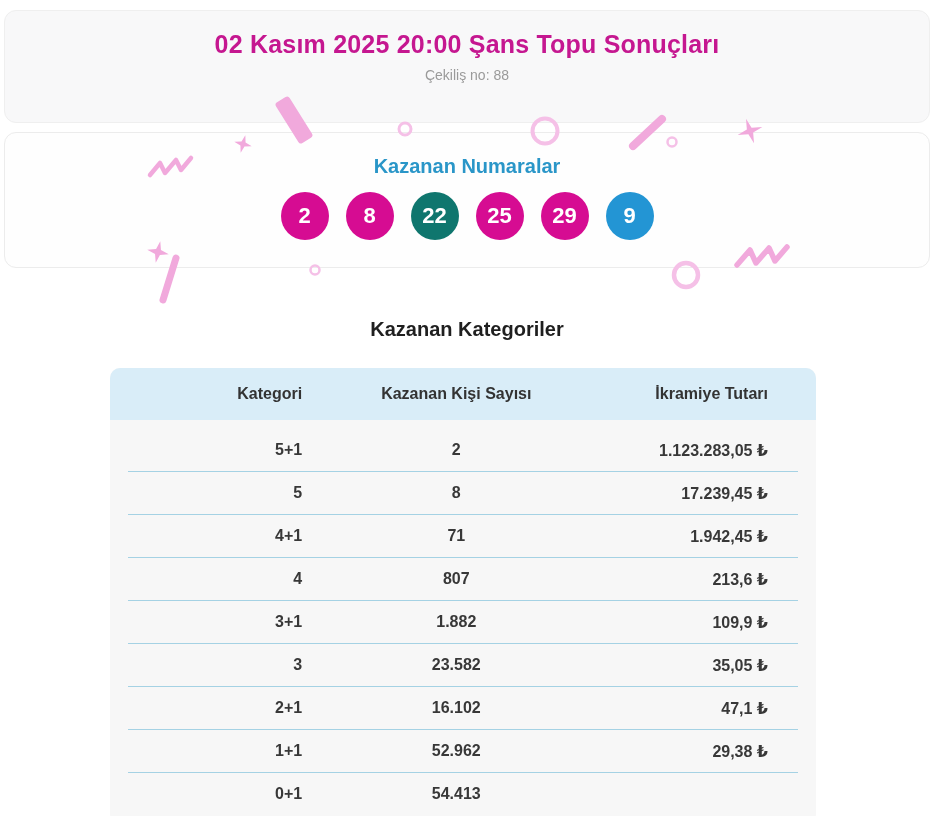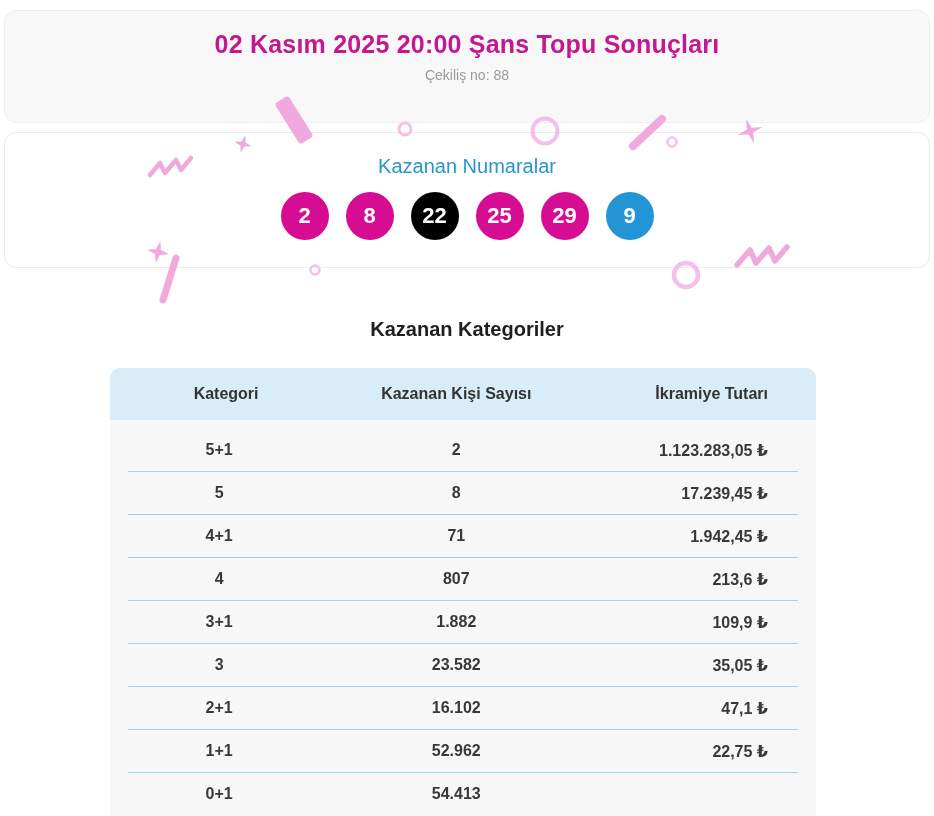--- a/index.html
+++ b/index.html
@@ -46,21 +46,21 @@
     background: #fefefe;
     border: 1px solid #ececec;
     border-radius: 12px;
     text-align: center;
     box-sizing: border-box;
   }
   .numbers-title {
     margin: 0;
     padding-top: 22px;
     font-size: 20px;
-    font-weight: normal;
+    font-weight: bold;
     color: var(--numbers-title-blue, #2a96c8);
   }
   .balls {
     margin-top: 14px;
     display: flex;
     justify-content: center;
     gap: 17px;
   }
   .ball {
     width: 48px;
@@ -121,21 +121,21 @@
   .trow {
     display: flex;
     align-items: center;
     height: 42px;
     border-bottom: 1px solid var(--row-divider, #a5d2e4);
     font-size: 16px;
     font-weight: bold;
     color: #383838;
   }
   .trow:last-child { border-bottom: none; }
-  .c1 { width: 26%; text-align: center; padding-left: 8px;  box-sizing: border-box; }
+  .c1 { width: 26%; text-align: right; padding-left: 8px;  box-sizing: border-box; }
   .c2 { width: 46%; text-align: center; box-sizing: border-box; }
   .c3 { flex: 1;    text-align: right; padding-right: 30px; box-sizing: border-box; }
   .thead .c1 { padding-left: 22px; }
 </style>
 </head>
 <body>
 
 <div class="header-card">
   <h1 class="page-title">02 Kasım 2025 20:00 Şans Topu Sonuçları</h1>
   <div class="draw-no">Çekiliş no: 88</div>
@@ -145,21 +145,21 @@
   <h2 class="numbers-title">Kazanan Numaralar</h2>
   <div class="balls" id="balls">
   <div class="ball" style="background: rgb(214, 12, 146);">
     <span>2</span>
   </div>
 
   <div class="ball" style="background: rgb(214, 12, 146);">
     <span>8</span>
   </div>
 
-  <div class="ball" style="background: #000000;">
+  <div class="ball" style="background: #0f766e;">
     <span>22</span>
   </div>
 
   <div class="ball" style="background: rgb(214, 12, 146);">
     <span>25</span>
   </div>
 
   <div class="ball" style="background: rgb(214, 12, 146);">
     <span>29</span>
   </div>
@@ -246,21 +246,21 @@
 
   <div class="trow">
     <div class="c1">2+1</div>
     <div class="c2">16.102</div>
     <div class="c3">47,1 ₺</div>
   </div>
 
   <div class="trow">
     <div class="c1">1+1</div>
     <div class="c2">52.962</div>
-    <div class="c3">22,75 ₺</div>
+    <div class="c3">29,38 ₺</div>
   </div>
 
   <div class="trow">
     <div class="c1">0+1</div>
     <div class="c2">54.413</div>
   </div>
 </div>
 </div>
 
 </body></html>

